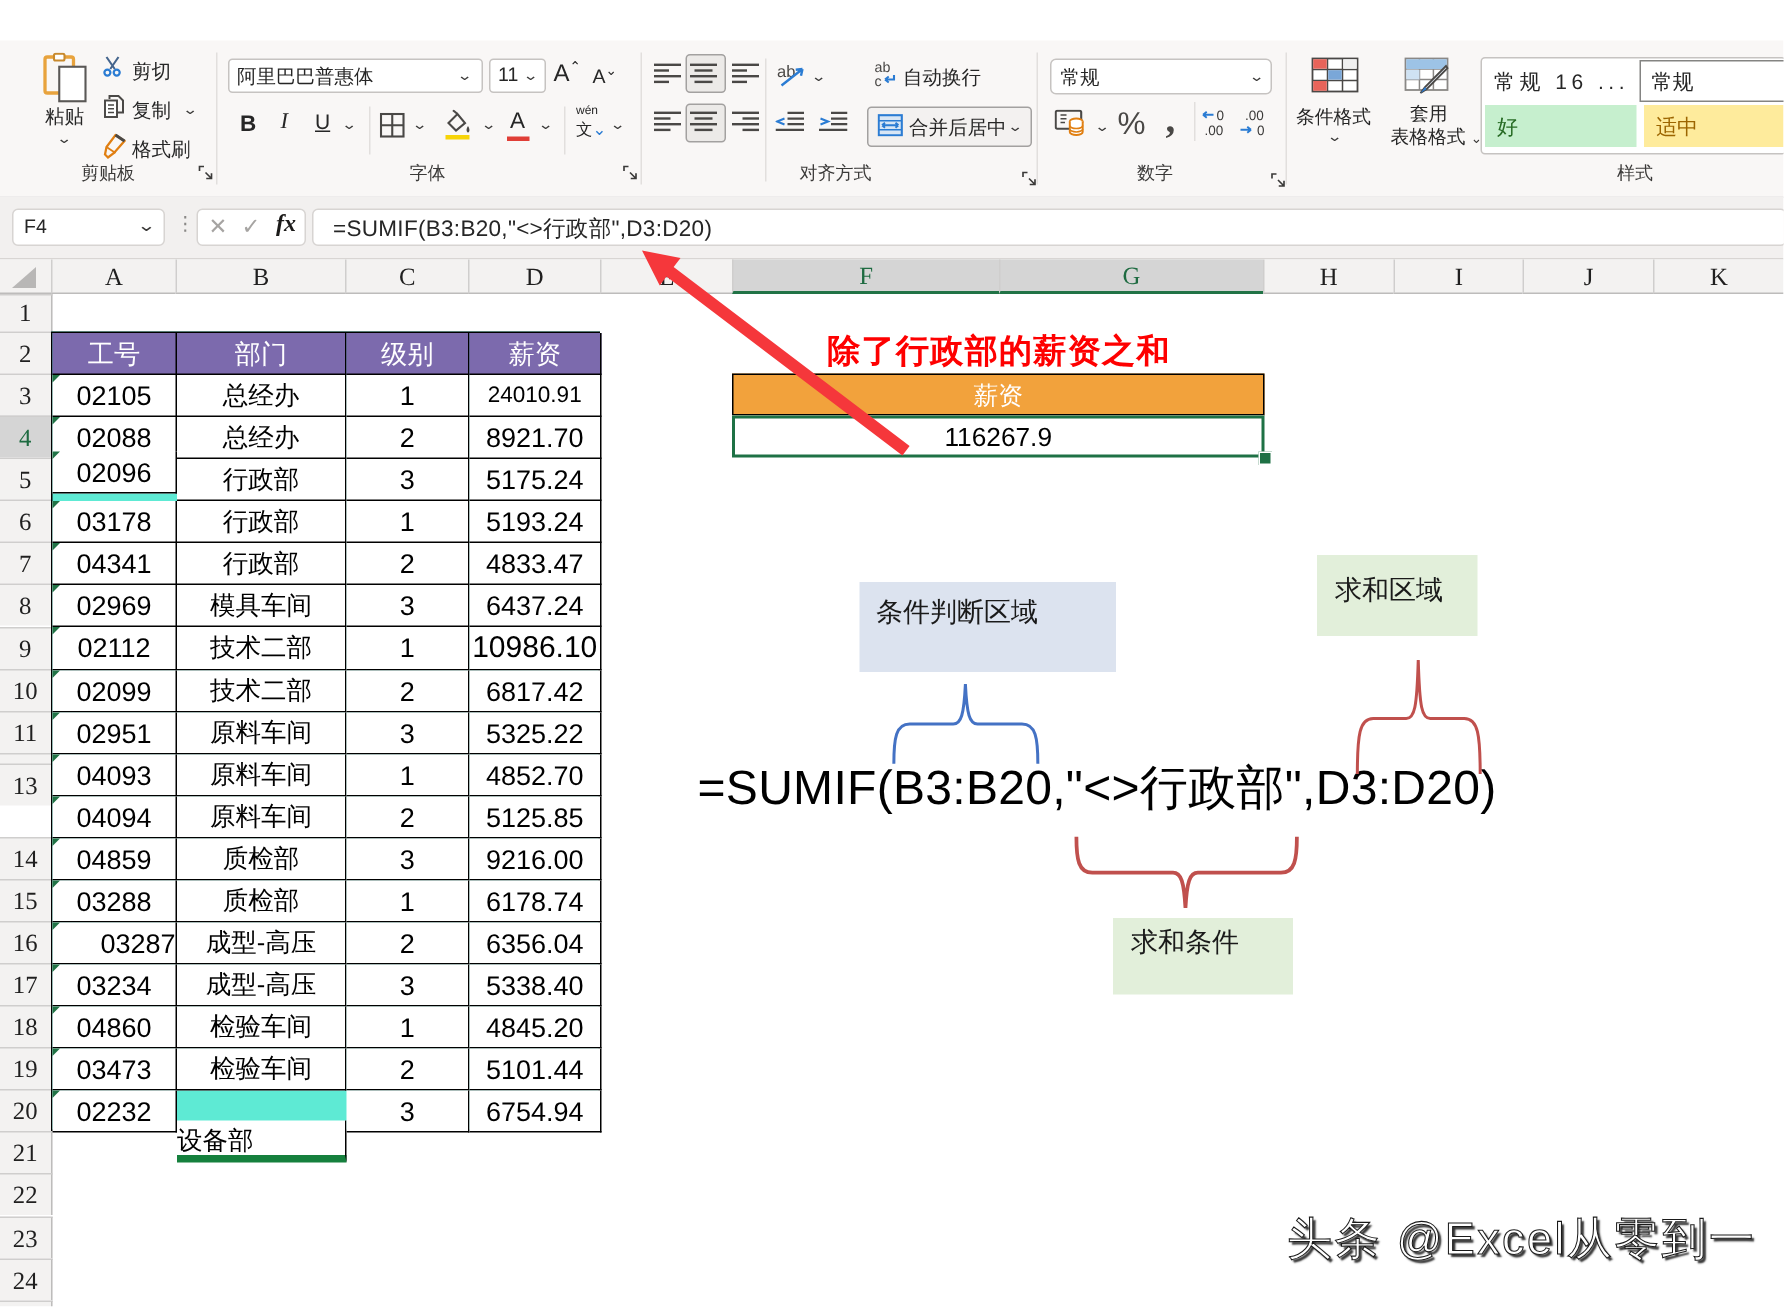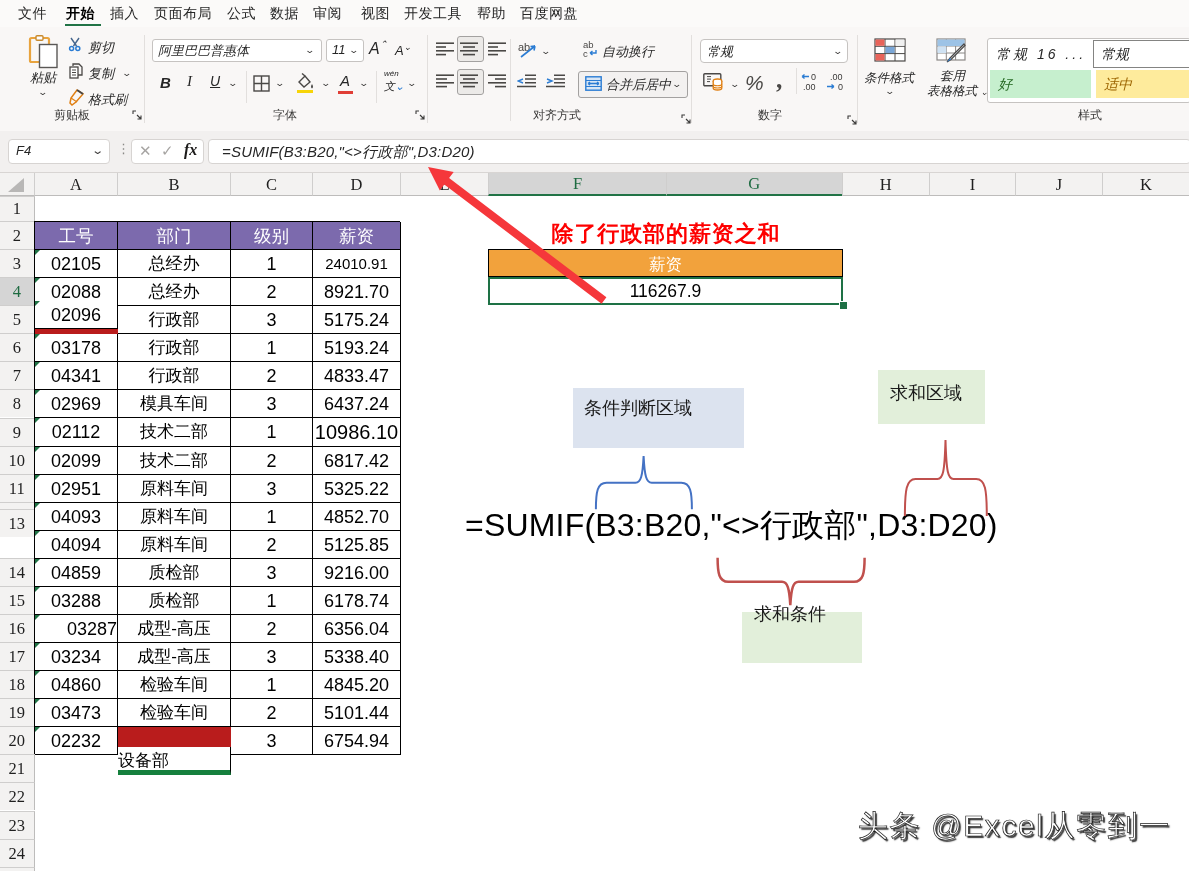--- a/index.html
+++ b/index.html
@@ -6,52 +6,38 @@
   font-family:"Liberation Sans",sans-serif;}
 .abs{position:absolute;}
 #page{position:relative;width:1189px;height:871px;}
 
 #tabs{left:0;top:0;width:1189px;height:27px;background:#fbfaf9;}
 .tab{position:absolute;top:5px;font-size:14px;color:#262626;letter-spacing:0.5px;}
 
 #ribbon{left:0;top:27px;width:1189px;height:104px;background:#f9f7f6;border-bottom:1px solid #dedbd9;}
 .gsep{position:absolute;top:8px;height:88px;width:1px;background:#e2dfdd;}
 .glabel{position:absolute;top:80px;height:16px;font-size:12px;color:#3b3a39;text-align:center;}
-.rtext{position:absolute;font-size:13px;color:#262626;white-space:nowrap;font-style:italic;}
+.rtext{position:absolute;font-size:13px;color:#262626;white-space:nowrap;}
 .chev{position:absolute;font-size:9px;color:#3b3a39;transform:scaleX(1.4);}
 .combo{position:absolute;background:#fff;border:1px solid #c6c3c1;border-radius:3px;}
 .selbox{position:absolute;background:#eceae8;border:1px solid #a3a1a0;border-radius:3px;}
 
 #fbar{left:0;top:131px;width:1189px;height:41px;background:#f2f0ef;}
 .fbox{position:absolute;top:8px;height:23px;background:#fff;border:1px solid #d7d4d2;border-radius:4px;}
 
 #sheet{left:0;top:172px;width:1189px;height:699px;background:#fff;} 
 .colhead{position:absolute;top:1px;height:23px;background:#f3f2f1;
   font-family:"Liberation Serif",serif;font-size:16.5px;color:#1f1f1f;
   text-align:center;line-height:23px;border-left:1px solid #cfcecd;}
 .rowhead{position:absolute;left:0;width:33.5px;background:#f3f2f1;
   font-family:"Liberation Serif",serif;font-size:16.5px;color:#1f1f1f;
   text-align:center;border-top:1px solid #cfcecd;}
 </style></head><body>
 <div id="page">
 
-<div id="tabs" class="abs">
-<span class="tab" style="left:18px;">文件</span>
-<span class="tab" style="left:66px;font-weight:bold;color:#000;">开始</span>
-<span class="tab" style="left:110px;">插入</span>
-<span class="tab" style="left:154px;">页面布局</span>
-<span class="tab" style="left:227px;">公式</span>
-<span class="tab" style="left:270px;">数据</span>
-<span class="tab" style="left:313px;">审阅</span>
-<span class="tab" style="left:361px;">视图</span>
-<span class="tab" style="left:404px;">开发工具</span>
-<span class="tab" style="left:477px;">帮助</span>
-<span class="tab" style="left:520px;">百度网盘</span>
-<div style="position:absolute;left:65px;top:23.5px;width:36px;height:2.5px;background:#217346;"></div>
-</div>
 <div id="ribbon" class="abs">
 <div class="gsep" style="left:144px;"></div>
 <div class="gsep" style="left:427px;"></div>
 <div class="gsep" style="left:691px;"></div>
 <div class="gsep" style="left:857px;"></div>
 <div class="glabel" style="left:20px;width:104px;">剪贴板</div>
 <div class="glabel" style="left:230px;width:110px;">字体</div>
 <div class="glabel" style="left:500px;width:114px;">对齐方式</div>
 <div class="glabel" style="left:730px;width:80px;">数字</div>
 <div class="glabel" style="left:1010px;width:160px;">样式</div>
@@ -292,21 +278,21 @@
 <div class="rowhead" style="top:470.0px;height:27.1px;border-right:1px solid #bdbcbb;line-height:27.1px;">17</div>
 <div class="rowhead" style="top:498.1px;height:27.1px;border-right:1px solid #bdbcbb;line-height:27.1px;">18</div>
 <div class="rowhead" style="top:526.2px;height:27.1px;border-right:1px solid #bdbcbb;line-height:27.1px;">19</div>
 <div class="rowhead" style="top:554.3px;height:27.1px;border-right:1px solid #bdbcbb;line-height:27.1px;">20</div>
 <div class="rowhead" style="top:582.3px;height:27.1px;border-right:1px solid #bdbcbb;line-height:27.1px;">21</div>
 <div class="rowhead" style="top:610.4px;height:27.1px;border-right:1px solid #bdbcbb;line-height:27.1px;">22</div>
 <div class="rowhead" style="top:638.5px;height:27.1px;border-right:1px solid #bdbcbb;line-height:27.1px;">23</div>
 <div class="rowhead" style="top:666.5px;height:27.1px;border-right:1px solid #bdbcbb;line-height:27.1px;">24</div>
 <div class="rowhead" style="top:694.6px;height:3.4px;border-right:1px solid #bdbcbb;line-height:3.4px;"></div>
 </div>
-<div class="abs" style="left:34px;top:221px;width:366px;height:533.3px;background:#b91c1c;border:1px solid #000;box-sizing:border-box;">
+<div class="abs" style="left:34px;top:221px;width:366px;height:533.3px;background:#5eead4;border:1px solid #000;box-sizing:border-box;">
 <div style="position:absolute;left:0px;top:0;width:83px;height:28.07px;background:#7c6aad;border-right:1px solid #000;border-bottom:1px solid #000;box-sizing:border-box;color:#fff;font-size:17.5px;text-align:center;line-height:28.07px;">工号</div>
 <div style="position:absolute;left:83px;top:0;width:113px;height:28.07px;background:#7c6aad;border-right:1px solid #000;border-bottom:1px solid #000;box-sizing:border-box;color:#fff;font-size:17.5px;text-align:center;line-height:28.07px;">部门</div>
 <div style="position:absolute;left:196px;top:0;width:82px;height:28.07px;background:#7c6aad;border-right:1px solid #000;border-bottom:1px solid #000;box-sizing:border-box;color:#fff;font-size:17.5px;text-align:center;line-height:28.07px;">级别</div>
 <div style="position:absolute;left:278px;top:0;width:88px;height:28.07px;background:#7c6aad;border-right:1px solid #000;border-bottom:1px solid #000;box-sizing:border-box;color:#fff;font-size:17.5px;text-align:center;line-height:28.07px;">薪资</div>
 <div style="position:absolute;left:0px;top:28.07px;width:83px;height:28.07px;background:#fff;border-right:1px solid #000;border-bottom:1px solid #000;box-sizing:border-box;font-size:18px;color:#000;text-align:center;line-height:28.07px;"><i style="position:absolute;left:0;top:0;width:0;height:0;border-top:5.5px solid #217346;border-right:5.5px solid transparent;"></i>02105</div>
 <div style="position:absolute;left:83px;top:28.07px;width:113px;height:28.07px;background:#fff;border-right:1px solid #000;border-bottom:1px solid #000;box-sizing:border-box;font-size:17px;color:#000;text-align:center;line-height:28.07px;">总经办</div>
 <div style="position:absolute;left:196px;top:28.07px;width:82px;height:28.07px;background:#fff;border-right:1px solid #000;border-bottom:1px solid #000;box-sizing:border-box;font-size:18px;color:#000;text-align:center;line-height:28.07px;">1</div>
 <div style="position:absolute;left:278px;top:28.07px;width:88px;height:28.07px;background:#fff;border-right:1px solid #000;border-bottom:1px solid #000;box-sizing:border-box;font-size:15px;color:#000;text-align:center;line-height:28.07px;">24010.91</div>
 <div style="position:absolute;left:0px;top:56.14px;width:83px;height:28.07px;background:#fff;border-right:1px solid #000;border-bottom:1px solid #000;box-sizing:border-box;font-size:18px;color:#000;text-align:center;line-height:28.07px;"><i style="position:absolute;left:0;top:0;width:0;height:0;border-top:5.5px solid #217346;border-right:5.5px solid transparent;"></i>02088</div>
 <div style="position:absolute;left:83px;top:56.14px;width:113px;height:28.07px;background:#fff;border-right:1px solid #000;border-bottom:1px solid #000;box-sizing:border-box;font-size:17px;color:#000;text-align:center;line-height:28.07px;">总经办</div>
@@ -379,21 +365,21 @@
 </div>
 <div class="abs" style="left:488px;top:249.1px;width:355px;height:28.1px;background:#f2a23c;border:1px solid #000;box-sizing:border-box;color:#fff;font-size:16.5px;text-align:center;line-height:28.1px;">薪资</div>
 <div class="abs" style="left:488px;top:277.1px;width:355px;height:28.1px;background:#fff;border:2px solid #1e7145;box-sizing:border-box;color:#000;font-size:17.5px;text-align:center;line-height:24.1px;">116267.9</div>
 <div class="abs" style="left:839px;top:301.2px;width:7px;height:7px;background:#1e7145;border:1px solid #fff;"></div>
 <div class="abs" style="left:488px;top:219px;width:356px;text-align:center;font-size:22px;font-weight:bold;letter-spacing:0.9px;color:#fe0000;">除了行政部的薪资之和</div>
 <div class="abs" style="left:573px;top:387.5px;width:170.5px;height:60.5px;background:#dce3ef;"></div>
 <div class="abs" style="left:584px;top:396px;font-size:18px;color:#1a1a1a;">条件判断区域</div>
 <div class="abs" style="left:878px;top:369.8px;width:107px;height:54.6px;background:#e2efda;"></div>
 <div class="abs" style="left:890px;top:381px;font-size:18px;color:#1a1a1a;">求和区域</div>
 <div class="abs" style="left:741.5px;top:612px;width:120px;height:51.2px;background:#e2efda;"></div>
-<div class="abs" style="left:754px;top:602px;font-size:18px;color:#1a1a1a;">求和条件</div>
+<div class="abs" style="left:754px;top:616px;font-size:18px;color:#1a1a1a;">求和条件</div>
 <div class="abs" id="bigf" style="left:465px;top:503.9px;font-size:32px;letter-spacing:0.2px;color:#000;white-space:nowrap;">=SUMIF(B3:B20,"&lt;&gt;行政部",D3:D20)</div>
 <svg class="abs" style="left:0;top:0;pointer-events:none;" width="1189" height="871" viewBox="0 0 1189 871">
 
 <g fill="#f5373b" stroke="none">
 <path d="M428.0,167.0 L439.8,190.4 L444.3,184.4 L601.6,303.7 L606.4,297.3 L449.1,178.0 L453.7,172.0 Z"></path>
 </g>
 
 <path d="M595.9,509.2 C595.9,492 597.3,482.7 606.5,482.7 L635.5,482.7 C640.8,482.7 642.6,476.5 643.6,456 C644.6,476.5 646.4,482.7 651.7,482.7 L681.3,482.7 C690.5,482.7 691.9,492 691.9,509.2" stroke="#4472c4" stroke-width="2" fill="none"></path>
 
 <path d="M904.9,516 C904.9,490 906.3,479 915.5,479 L937.5,479 C943,479 944.6,472 945.5,440 C946.4,472 948,479 953.5,479 L976.2,479 C985.4,479 986.8,490 986.8,516" stroke="#c0504d" stroke-width="2" fill="none"></path>

